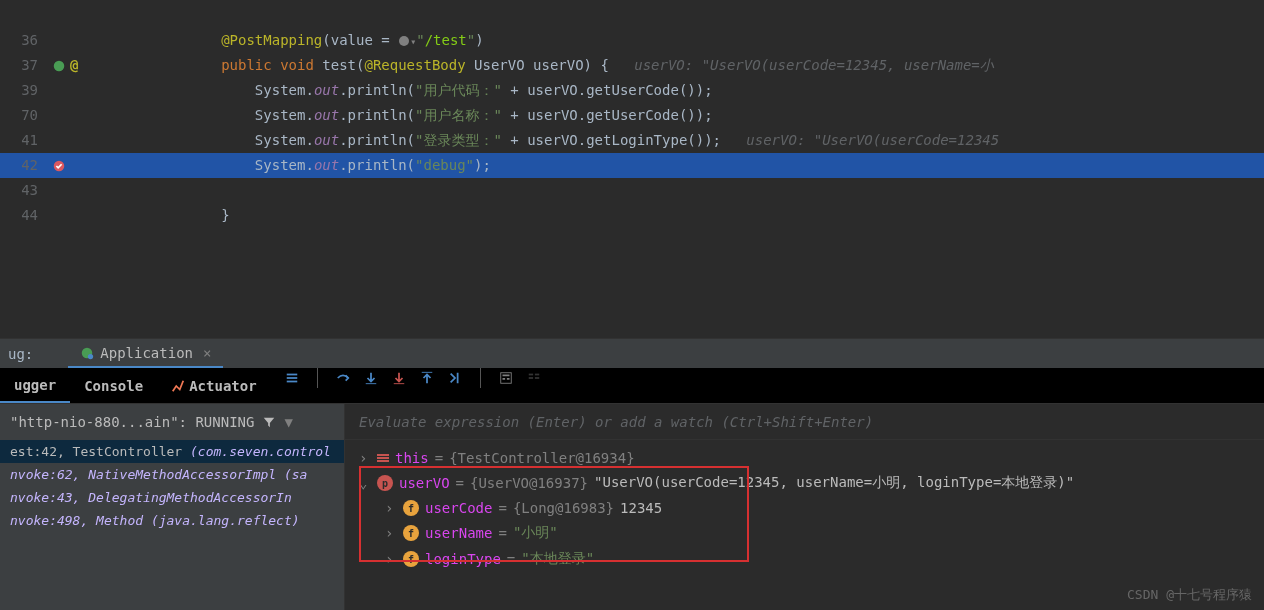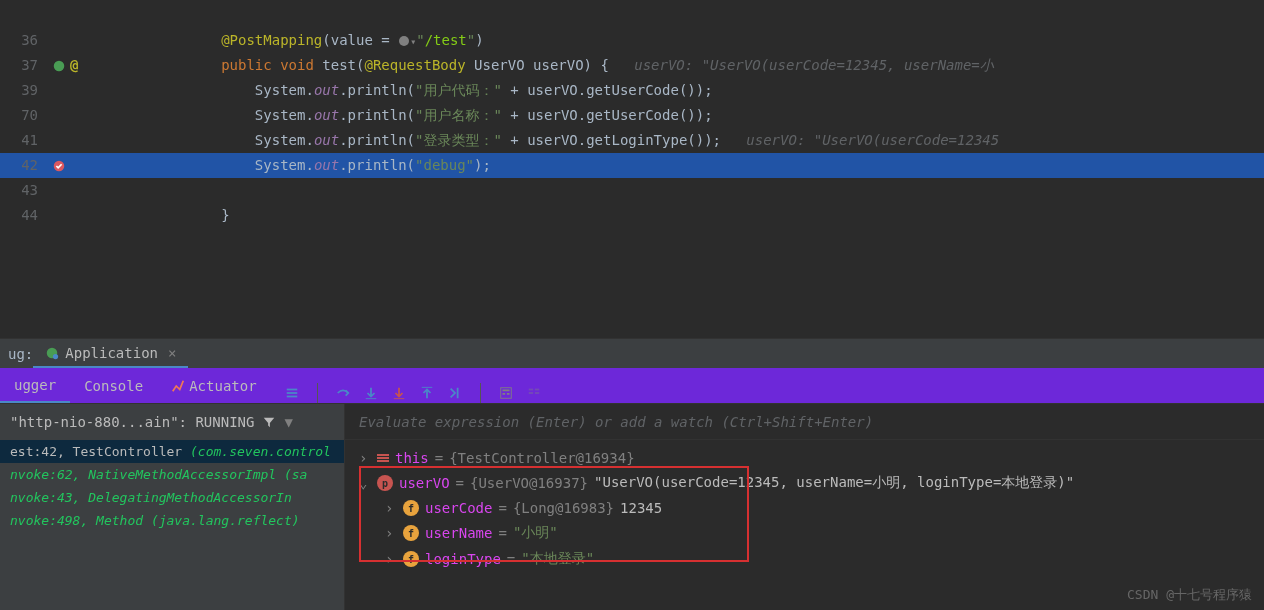--- a/index.html
+++ b/index.html
@@ -58,38 +58,40 @@
     .kw-url { color: #84cc16; }
     .inlay-hint { color: #606366; font-style: italic; }
     
     .debug-panel-header {
       background: #3c3f41;
       height: 30px;
       display: flex;
       align-items: center;
       border-top: 1px solid #323232;
       padding-left: 8px;
+      gap: 35px;
     }
     .debug-tab {
       display: flex;
       align-items: center;
       gap: 6px;
       padding: 0 12px;
       height: 100%;
       color: #bbbbbb;
       border-bottom: 2px solid #4a88c7;
     }
     .close-x { color: #808080; margin-left: 4px; cursor: pointer; }
     
     .debug-toolbar {
-      background: #6d28d9;
+      background: #000000;
       height: 36px;
       display: flex;
-      align-items: flex-end;
+      align-items: flex-start;
       border-bottom: 1px solid #323232;
+      font-weight: bold;
     }
     .debug-subtab {
       padding: 0 14px;
       color: #bbbbbb;
       height: 100%;
       display: flex;
       align-items: center;
       cursor: pointer;
     }
     .debug-subtab.active { border-bottom: 2px solid #4a88c7; }
@@ -128,21 +130,21 @@
     .frame-item {
       padding: 4px 10px;
       color: #bbbbbb;
       font-size: 13px;
       white-space: nowrap;
       overflow: hidden;
     }
     .frame-item.selected {
       background: #0d293e;
     }
-    .frame-gray { color: #22c55e; font-style: italic; margin-top: 23px; }
+    .frame-gray { color: #c4b5fd; font-style: italic; margin-top: 23px; }
     
     .variables-panel {
       flex: 1;
       background: #2b2b2b;
       position: relative;
     }
     .eval-header {
       height: 36px;
       display: flex;
       align-items: center;

